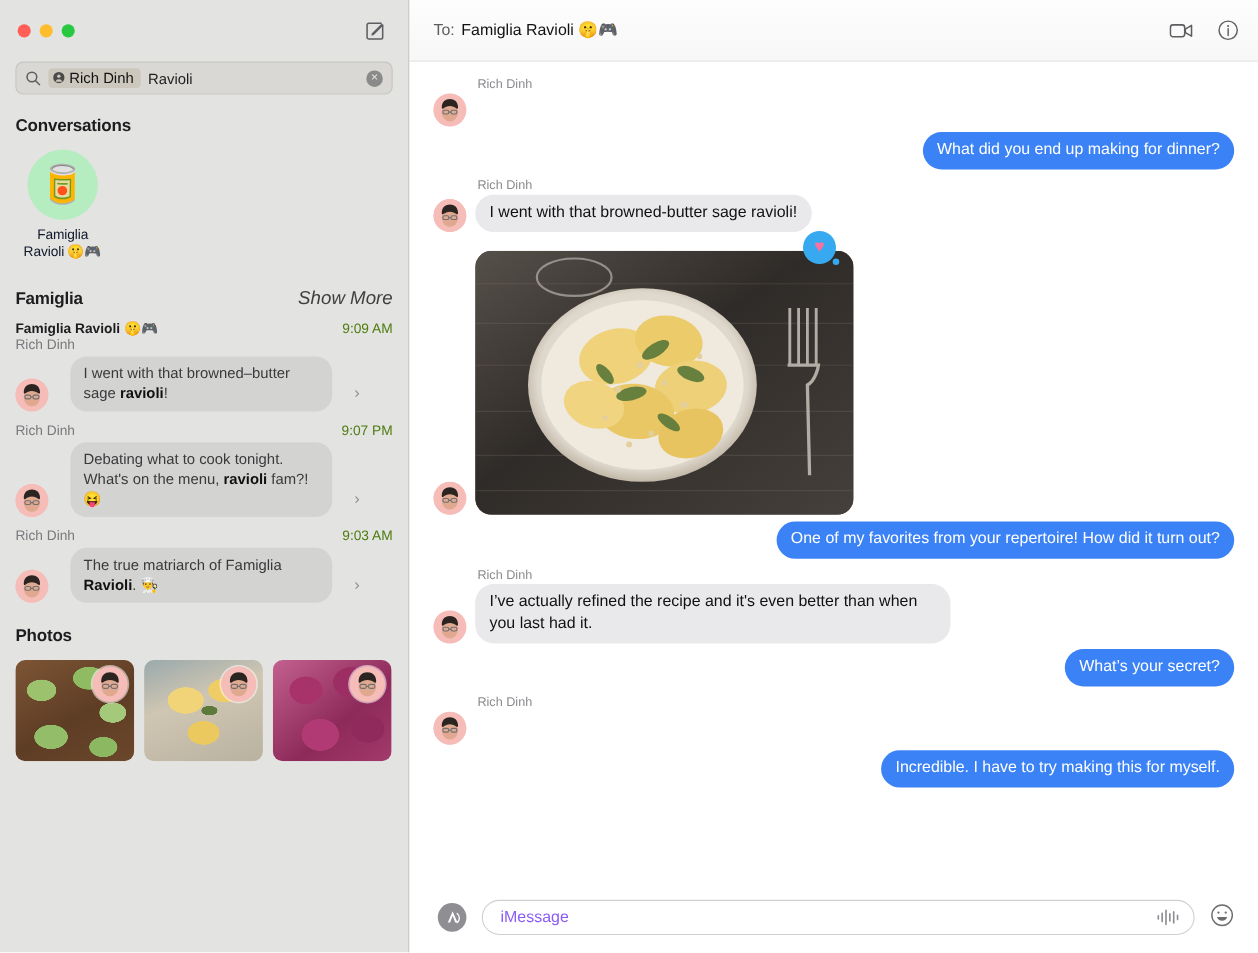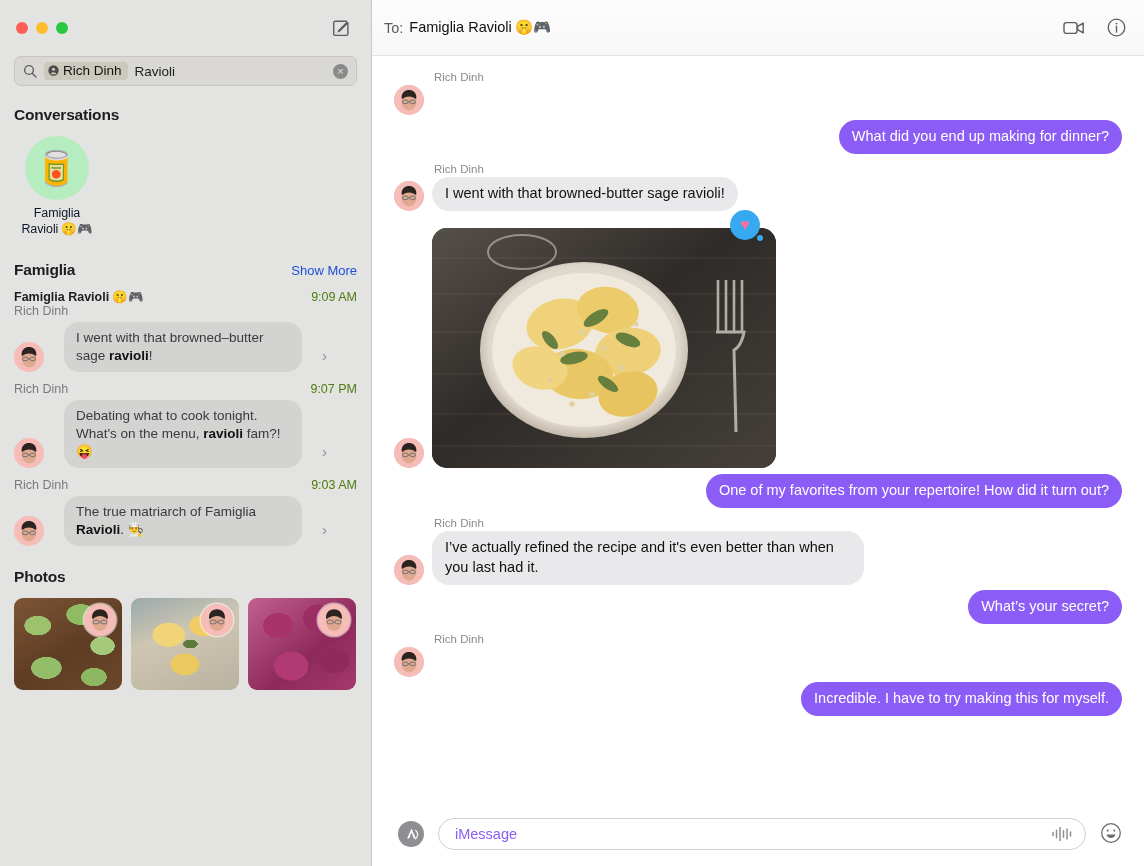--- a/index.html
+++ b/index.html
@@ -58,21 +58,21 @@
     text-align: center; cursor: pointer; flex: 0 0 auto;
     font-family: "Liberation Sans", sans-serif;
   }
 
   .sb-scroll { flex: 1; overflow: hidden; }
   .section-head {
     display: flex; align-items: baseline; justify-content: space-between;
     padding: 10px 14px 4px 14px;
   }
   .section-title { font-size: 15.5px; font-weight: bold; color: #1d1d1f; letter-spacing: -0.2px; }
-  .show-more { font-size: 13px; color: #1d4ed8; cursor: pointer; }
+  .show-more { font-size: 17px; color: #404040; cursor: pointer; font-style: italic; }
 
   .conv-row { padding: 8px 14px 14px 14px; }
   .conv-item { width: 86px; display: flex; flex-direction: column; align-items: center; cursor: pointer; }
   .conv-avatar {
     width: 64px; height: 64px; border-radius: 50%;
     background: #b6edc0; display: flex; align-items: center; justify-content: center;
     font-size: 34px; line-height: 1;
   }
   .conv-name {
     margin-top: 6px; font-size: 12.5px; color: #0f172a;
@@ -112,21 +112,21 @@
     position: absolute; right: 6px; top: 6px;
     width: 32px; height: 32px; border-radius: 50%;
     background: #f6bdb8; overflow: hidden;
     box-shadow: 0 0 0 1.5px rgba(255,255,255,0.55);
   }
 
   
   .chat { flex: 1; display: flex; flex-direction: column; background: #fff; height: 866px; }
   .chat-header {
     height: 56px; flex: 0 0 56px;
-    display: flex; align-items: center; padding: 0 18px 0 12px;
+    display: flex; align-items: center; padding: 0 18px 0 22px;
     background: linear-gradient(#fdfdfd, #f7f7f7);
     border-bottom: 1px solid #e2e2e2;
   }
   .to-label { font-size: 14.5px; color: #5c5c60; margin-right: 6px; }
   .to-name { font-size: 14.5px; color: #111; }
   .hdr-actions { margin-left: auto; display: flex; align-items: center; gap: 22px; }
   .hdr-btn { cursor: pointer; display: flex; align-items: center; }
 
   .chat-body {
     flex: 1; overflow: hidden; padding: 8px 22px 4px 22px;
@@ -141,21 +141,21 @@
   .avatar {
     width: 30px; height: 30px; border-radius: 50%; flex: 0 0 30px;
     background: #f6bdb8; overflow: hidden;
   }
   .bubble {
     border-radius: 17px; padding: 7px 13px 8px 13px;
     font-size: 14.5px; line-height: 1.32; position: relative;
     max-width: 470px; word-wrap: break-word;
   }
   .bubble.in { background: #e9e9eb; color: #111; }
-  .bubble.out { background: #8b5cf6; color: #fff; max-width: 500px; }
+  .bubble.out { background: #3b82f6; color: #fff; max-width: 500px; }
   .bubble.in::after {
     content: ""; position: absolute; left: -5px; bottom: 0;
     width: 12px; height: 15px; background: #e9e9eb;
     border-bottom-right-radius: 14px; z-index: -1;
   }
   .bubble.out::after {
     content: ""; position: absolute; right: -5px; bottom: 0;
     width: 12px; height: 15px; background: #1e90ff;
     border-bottom-left-radius: 14px; z-index: -1;
   }

